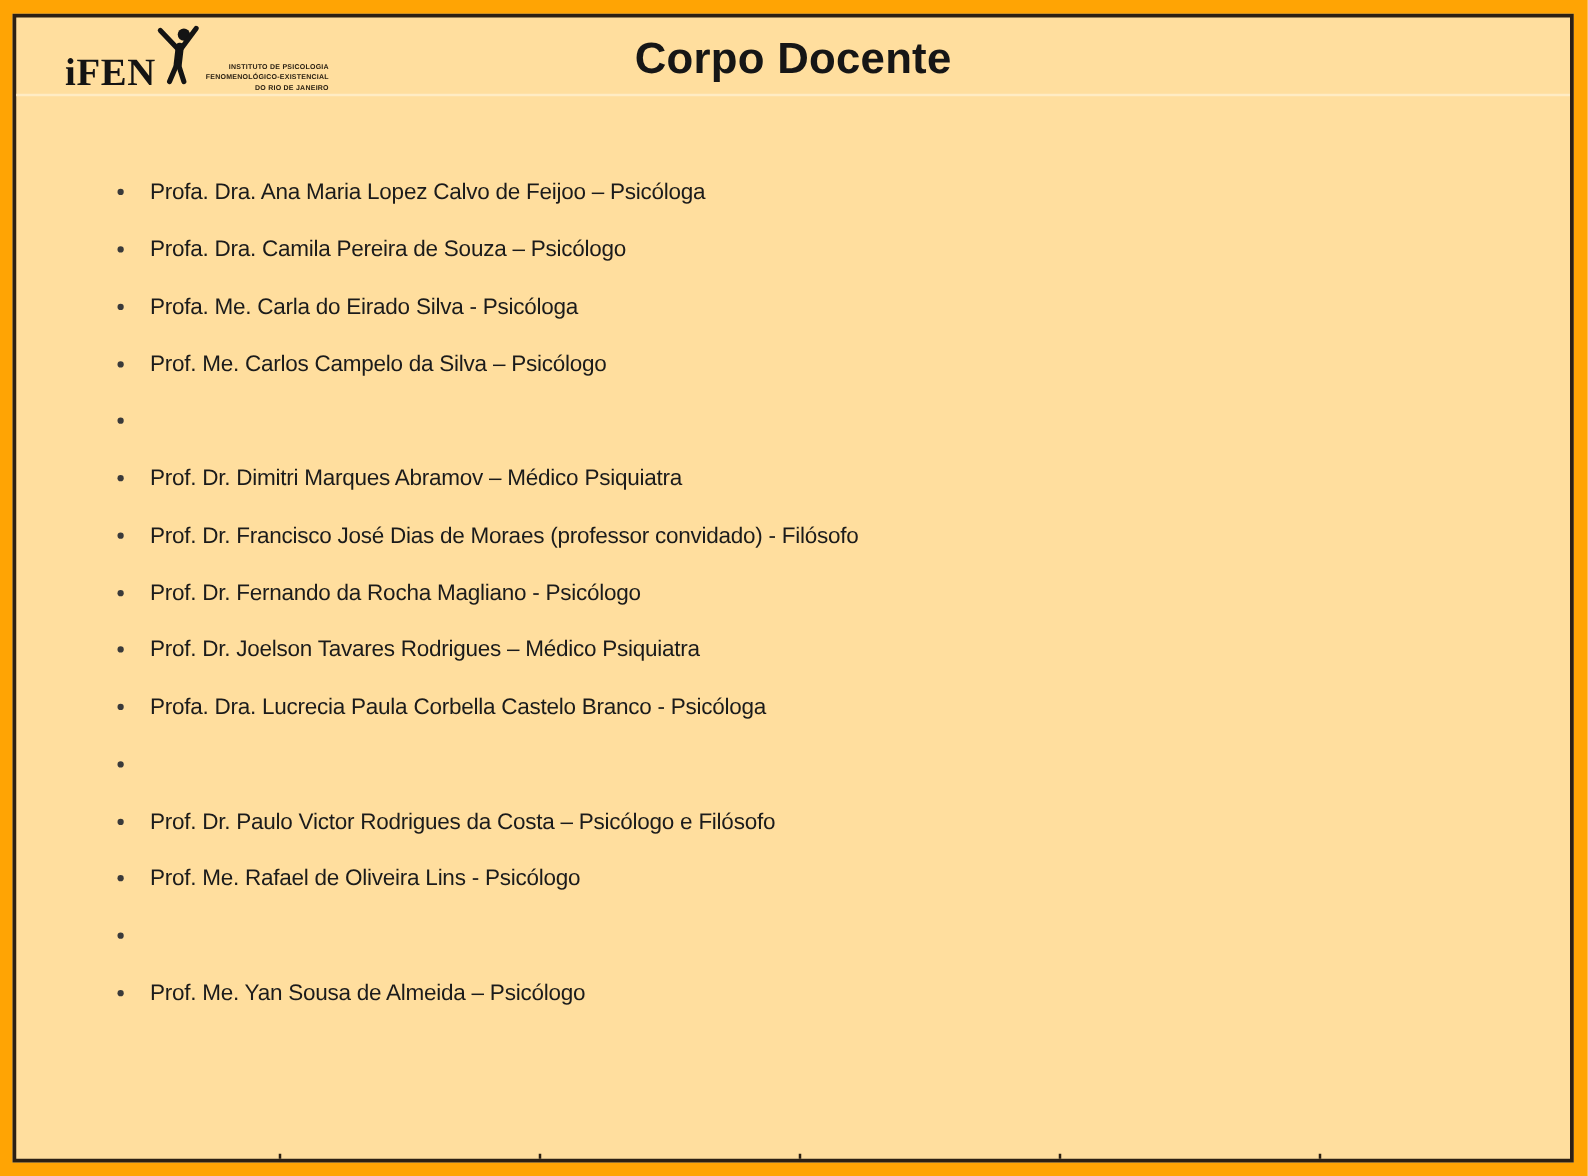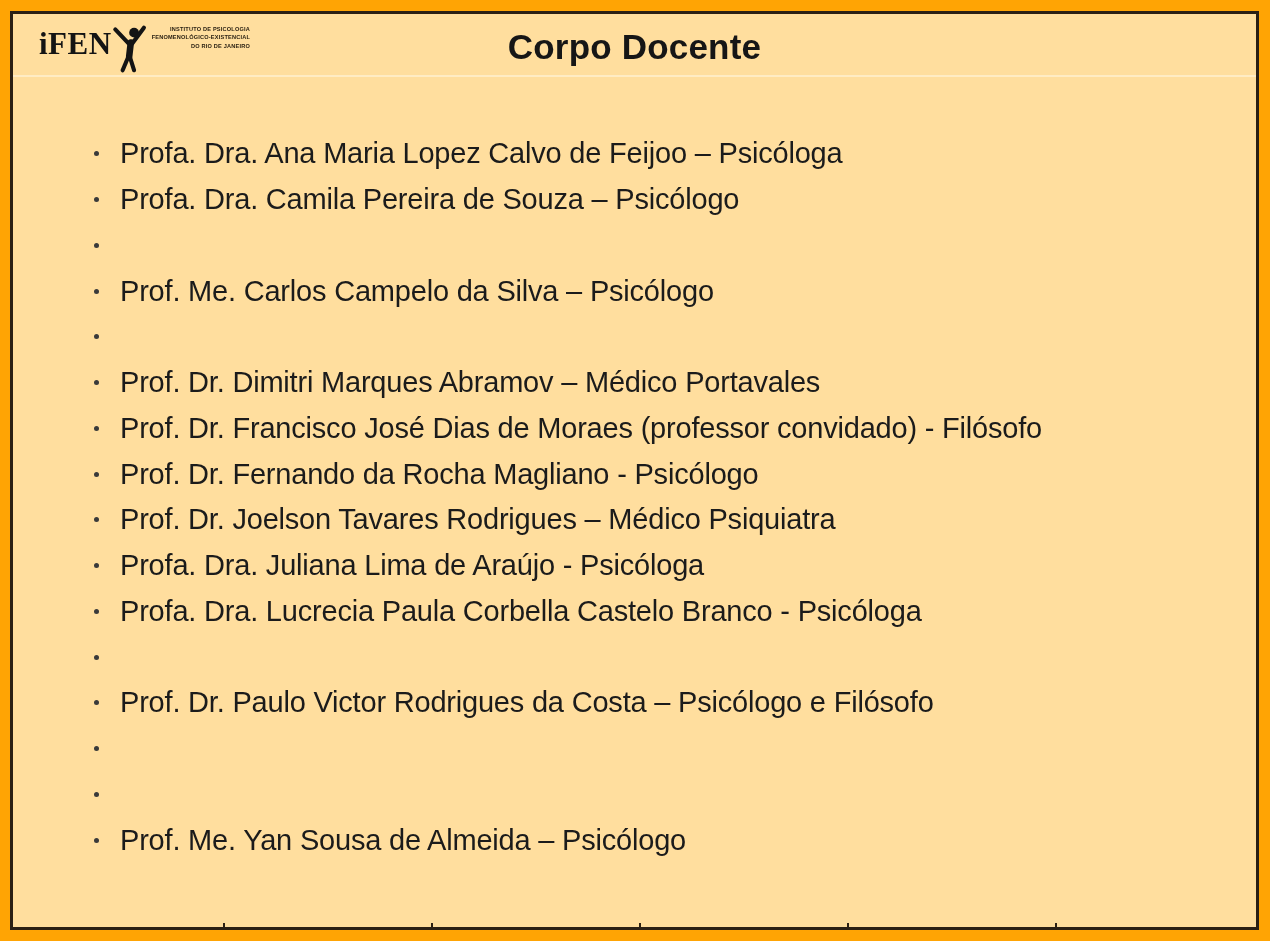--- a/index.html
+++ b/index.html
@@ -12,22 +12,22 @@
   .panel{
     position:absolute;left:10px;top:11px;right:11px;bottom:11px;
     background:#FFDE9E;border:3px solid #2B2014;box-sizing:border-box;
   }
   
   .header{
     position:absolute;left:0;top:0;right:0;height:61px;
     border-bottom:2px solid #FFECC4;
   }
   .logo{
-    position:absolute;left:26px;top:10px;height:50px;
-    display:flex;align-items:flex-start;gap:2px;
+    position:absolute;left:39px;top:10px;height:50px;
+    display:flex;align-items:flex-end;gap:2px;
   }
   .brand{
     font-family:"Liberation Serif","DejaVu Serif",serif;
     font-weight:700;font-size:31px;color:#141414;letter-spacing:0.5px;
     transform:translateY(2px);
   }
   .figure{flex:none;margin:0 2px 0 -2px;}
   .logo-sub{
     font-size:5.6px;font-weight:700;color:#2A2012;
     text-align:right;line-height:1.5;letter-spacing:0.2px;
@@ -37,21 +37,21 @@
     position:absolute;left:0;top:13px;width:100%;text-align:center;
     font-size:35px;font-weight:700;color:#161616;letter-spacing:0.2px;
   }
   
   .faculty{
     position:absolute;left:81px;top:117px;right:30px;
     margin:0;padding:0;list-style:none;
   }
   .faculty li{
     height:45.75px;display:flex;align-items:center;
-    font-size:29px;color:#1B1B1B;letter-spacing:-0.2px;
+    font-size:18px;color:#1B1B1B;letter-spacing:-0.2px;
     white-space:nowrap;
   }
   .dot{
     flex:none;width:5px;height:5px;border-radius:50%;
     background:#3A3A3A;margin-right:21px;
   }
   
   .tick{
     position:absolute;bottom:0;width:2px;height:4px;background:#2B2014;
   }
@@ -93,72 +93,70 @@
         <span>Profa. Dra. Ana Maria Lopez Calvo de Feijoo – Psicóloga</span>
       </li>
 
       <li>
         <span class="dot"></span>
         <span>Profa. Dra. Camila Pereira de Souza – Psicólogo</span>
       </li>
 
       <li>
         <span class="dot"></span>
+        <span>Profa. Me. Carla do Eirado Silva - Psicóloga</span>
       </li>
 
       <li>
         <span class="dot"></span>
         <span>Prof. Me. Carlos Campelo da Silva – Psicólogo</span>
       </li>
 
       <li>
         <span class="dot"></span>
       </li>
 
       <li>
         <span class="dot"></span>
-        <span>Prof. Dr. Dimitri Marques Abramov – Médico Portavales</span>
+        <span>Prof. Dr. Dimitri Marques Abramov – Médico Psiquiatra</span>
       </li>
 
       <li>
         <span class="dot"></span>
         <span>Prof. Dr. Francisco José Dias de Moraes (professor convidado) - Filósofo</span>
       </li>
 
       <li>
         <span class="dot"></span>
         <span>Prof. Dr. Fernando da Rocha Magliano - Psicólogo</span>
       </li>
 
       <li>
         <span class="dot"></span>
         <span>Prof. Dr. Joelson Tavares Rodrigues – Médico Psiquiatra</span>
       </li>
 
-      <li>
-        <span class="dot"></span>
-        <span>Profa. Dra. Juliana Lima de Araújo - Psicóloga</span>
-      </li>
 
       <li>
         <span class="dot"></span>
         <span>Profa. Dra. Lucrecia Paula Corbella Castelo Branco - Psicóloga</span>
       </li>
 
       <li>
         <span class="dot"></span>
       </li>
 
       <li>
         <span class="dot"></span>
         <span>Prof. Dr. Paulo Victor Rodrigues da Costa – Psicólogo e Filósofo</span>
       </li>
 
       <li>
         <span class="dot"></span>
+        <span>Prof. Me. Rafael de Oliveira Lins - Psicólogo</span>
       </li>
 
       <li>
         <span class="dot"></span>
       </li>
 
       <li>
         <span class="dot"></span>
         <span>Prof. Me. Yan Sousa de Almeida – Psicólogo</span>
       </li>

